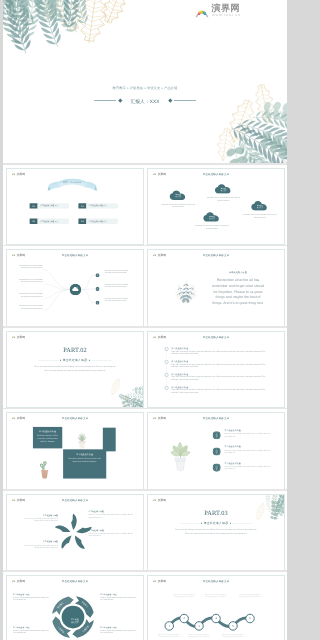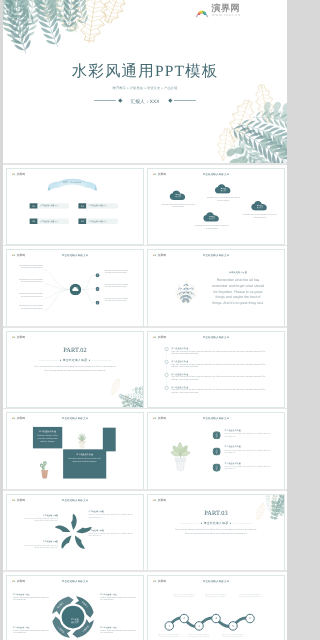--- a/index.html
+++ b/index.html
@@ -691,21 +691,20 @@
           <path d="M17.00,9.90 A9.6,9.6 0 0 1 20.67,10.63 L18.61,15.62 A4.2,4.2 0 0 0 17.00,15.30 Z" fill="#a8c63a"></path>
           <path d="M20.67,10.63 A9.6,9.6 0 0 1 23.79,12.71 L19.97,16.53 A4.2,4.2 0 0 0 18.61,15.62 Z" fill="#49a85c"></path>
           <path d="M23.79,12.71 A9.6,9.6 0 0 1 25.87,15.83 L20.88,17.89 A4.2,4.2 0 0 0 19.97,16.53 Z" fill="#2f9f93"></path>
           <path d="M25.87,15.83 A9.6,9.6 0 0 1 26.60,19.50 L21.20,19.50 A4.2,4.2 0 0 0 20.88,17.89 Z" fill="#3aa0c0"></path>
         </svg>
       <div class="brand-txt">
         <div class="brand-name">演界网</div>
         <div class="brand-sub">WWW.YANJ.CN</div>
       </div>
     </div>
-    <div class="hero-title">水彩风通用PPT模板</div>
     <div class="hero-sub"><span>教育教学</span><span class="sep">✦</span><span>计划总结</span><span class="sep">✦</span><span>毕业论文</span><span class="sep">✦</span><span>产品介绍</span></div>
     <div class="hero-presenter-row">
       <div class="hpline"></div>
       <div class="hpdia"></div>
       <div class="hero-presenter">汇报人：XXX</div>
       <div class="hpdia"></div>
       <div class="hpline"></div>
     </div>
   </div>
   <div class="hero-sep"></div>

